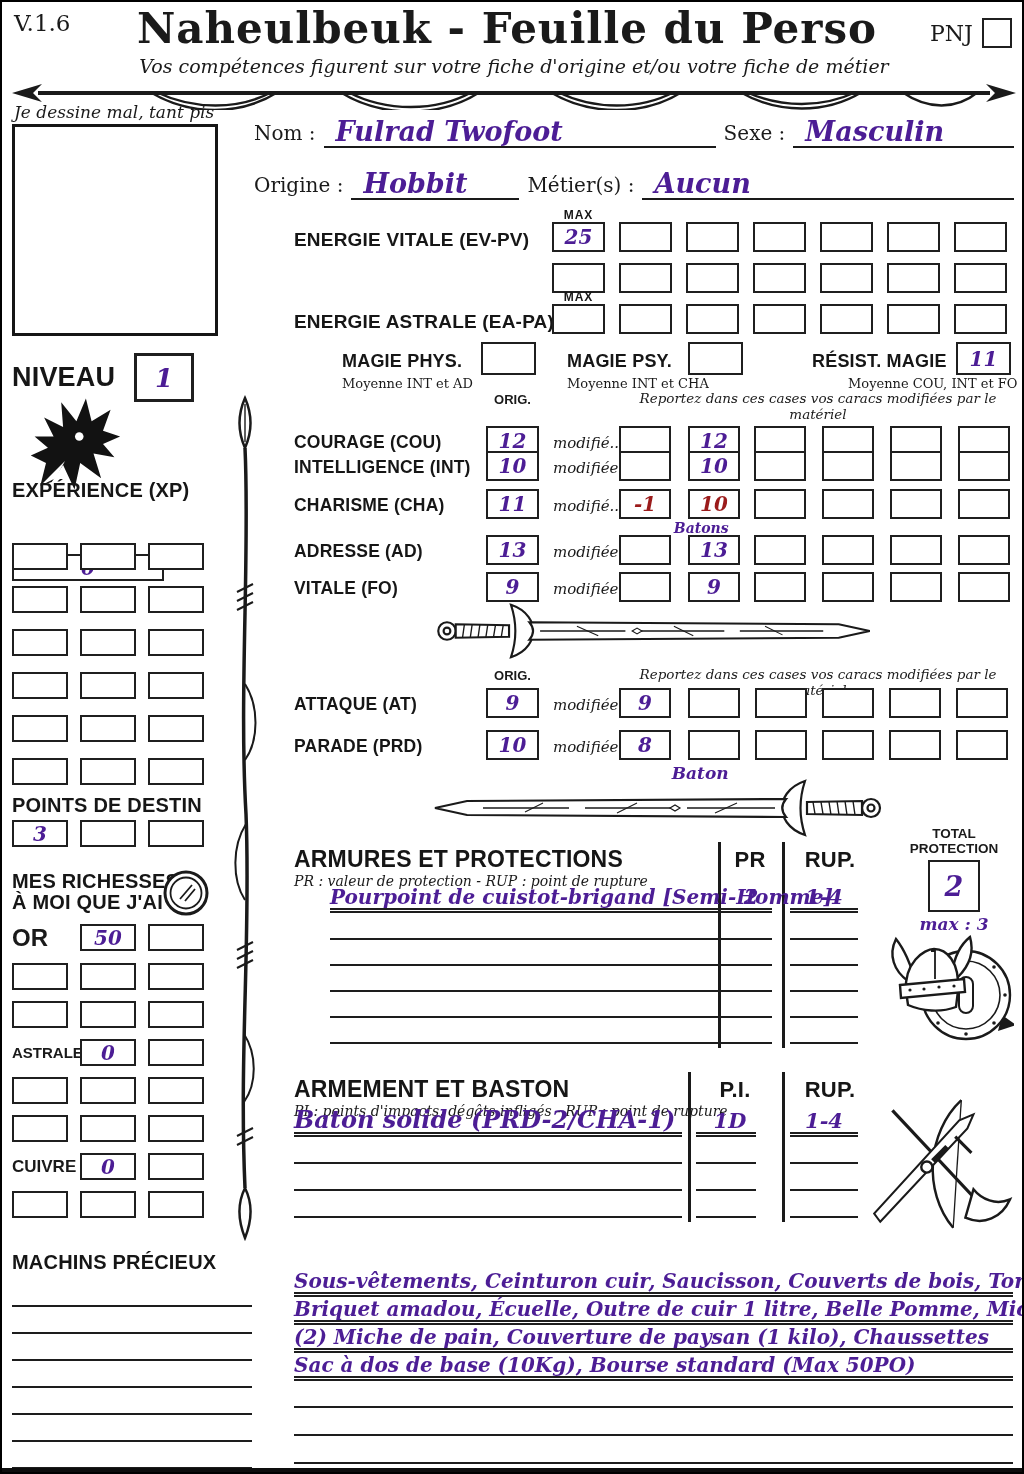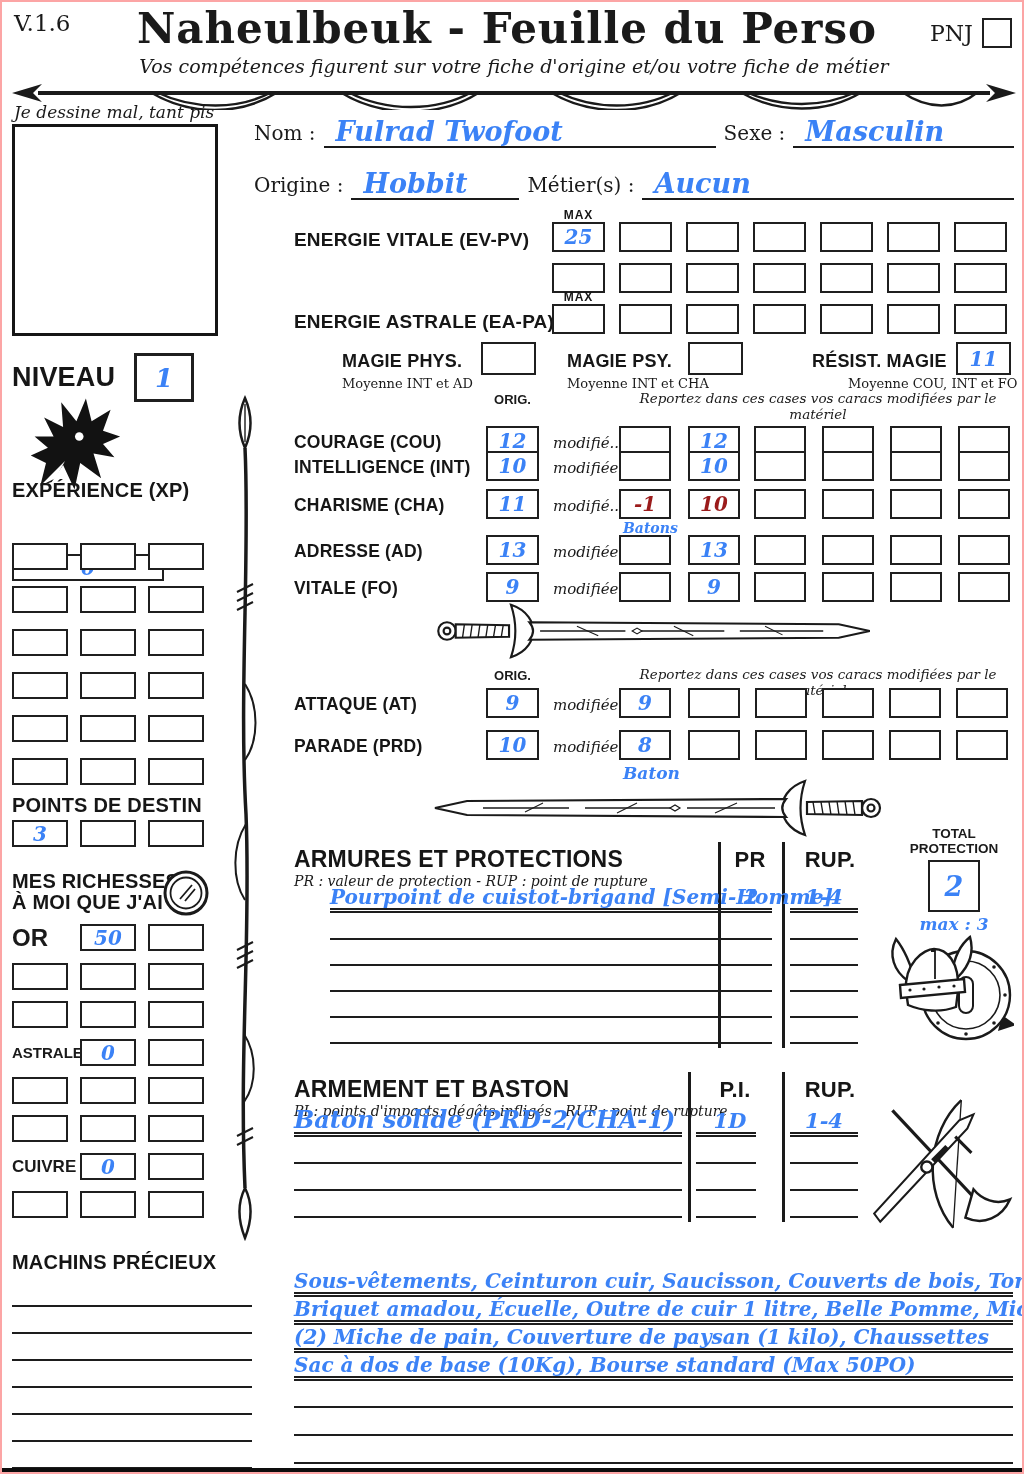--- a/index.html
+++ b/index.html
@@ -1,23 +1,23 @@
 <!DOCTYPE html>
 <html><head>
 <meta charset="utf-8">
 <style>
   html,body{margin:0;padding:0;background:#888;}
   .sheet{position:relative;width:1024px;height:1474px;background:#fff;margin:0 auto;
-         border:2px solid #fca5a5;box-sizing:border-box;overflow:hidden;color:#1a1a1a;
+         border:2px solid #000000;box-sizing:border-box;overflow:hidden;color:#1a1a1a;
          font-family:"Liberation Sans",sans-serif;}
   .abs{position:absolute;}
   .blabel{font-family:"Liberation Sans",sans-serif;font-weight:800;color:#161616;letter-spacing:.2px;}
   .serif{font-family:"DejaVu Serif",serif;}
   .ital{font-family:"DejaVu Serif",serif;font-style:italic;}
-  .hand{font-family:"DejaVu Serif",serif;font-style:italic;font-weight:700;color:#3b82f6;}
+  .hand{font-family:"DejaVu Serif",serif;font-style:italic;font-weight:700;color:#4c1d95;}
   .red{color:#9b1b1b;}
   .box{display:flex;align-items:center;justify-content:center;border:2.5px solid #1f1f1f;
        background:#fff;box-sizing:border-box;position:relative;}
   .boxfill{display:flex;}
   .boxfill .box{width:52px;height:30px;flex:0 0 auto;}
   
   .version{left:12px;top:8px;font-size:23px;}
   .title{left:110px;top:2px;width:790px;text-align:center;font-family:"DejaVu Serif",serif;
          font-weight:700;font-size:42px;letter-spacing:1px;}
   .subtitle{left:0;top:53px;width:1024px;text-align:center;font-size:19px;}
@@ -60,21 +60,21 @@
   .repnote{position:absolute;left:620px;width:392px;text-align:center;font-size:13.5px;}
   .crow{position:absolute;left:292px;width:722px;height:32px;}
   .crow .clabel{position:absolute;left:0;top:6px;font-size:17.5px;white-space:nowrap;}
   .origbox{position:absolute;left:192px;top:0;width:53px;height:30px;}
   .modlbl{position:absolute;left:259px;top:8px;width:62px;font-size:15px;}
   .modbox{position:absolute;left:325px;top:0;width:52px;height:30px;}
   .repbox{position:absolute;left:394px;top:0;width:52px;height:30px;}
   .crow .fill4{position:absolute;left:460px;top:0;gap:16px;}
   .crow .fill5{position:absolute;left:394px;top:0;gap:15px;}
   .v{font-size:20px;}
-  .boxnote{position:absolute;top:29px;left:2px;width:220%;text-align:left;font-size:14px;font-weight:700;}
+  .boxnote{position:absolute;top:29px;left:2px;width:220%;text-align:right;font-size:14px;font-weight:700;}
   .boxnote.big{font-size:17px;top:31px;}
   
   .sectitle{font-size:23px;}
   .secsub{font-size:14px;}
   .vdiv{position:absolute;width:2.5px;background:#1a1a1a;}
   .colhdr{position:absolute;text-align:center;font-size:22px;font-weight:800;}
   .arow,.wrow{position:absolute;left:292px;width:722px;height:27px;}
   .nline,.pline,.rline{position:absolute;bottom:0;border-bottom:2.5px solid #1d1d1d;height:27px;display:flex;align-items:flex-end;}
   .filled .nline,.filled .pline,.filled .rline{border-bottom:5px double #1d1d1d;}
   .arow .nline{left:0;width:412px;margin-left:36px;}

